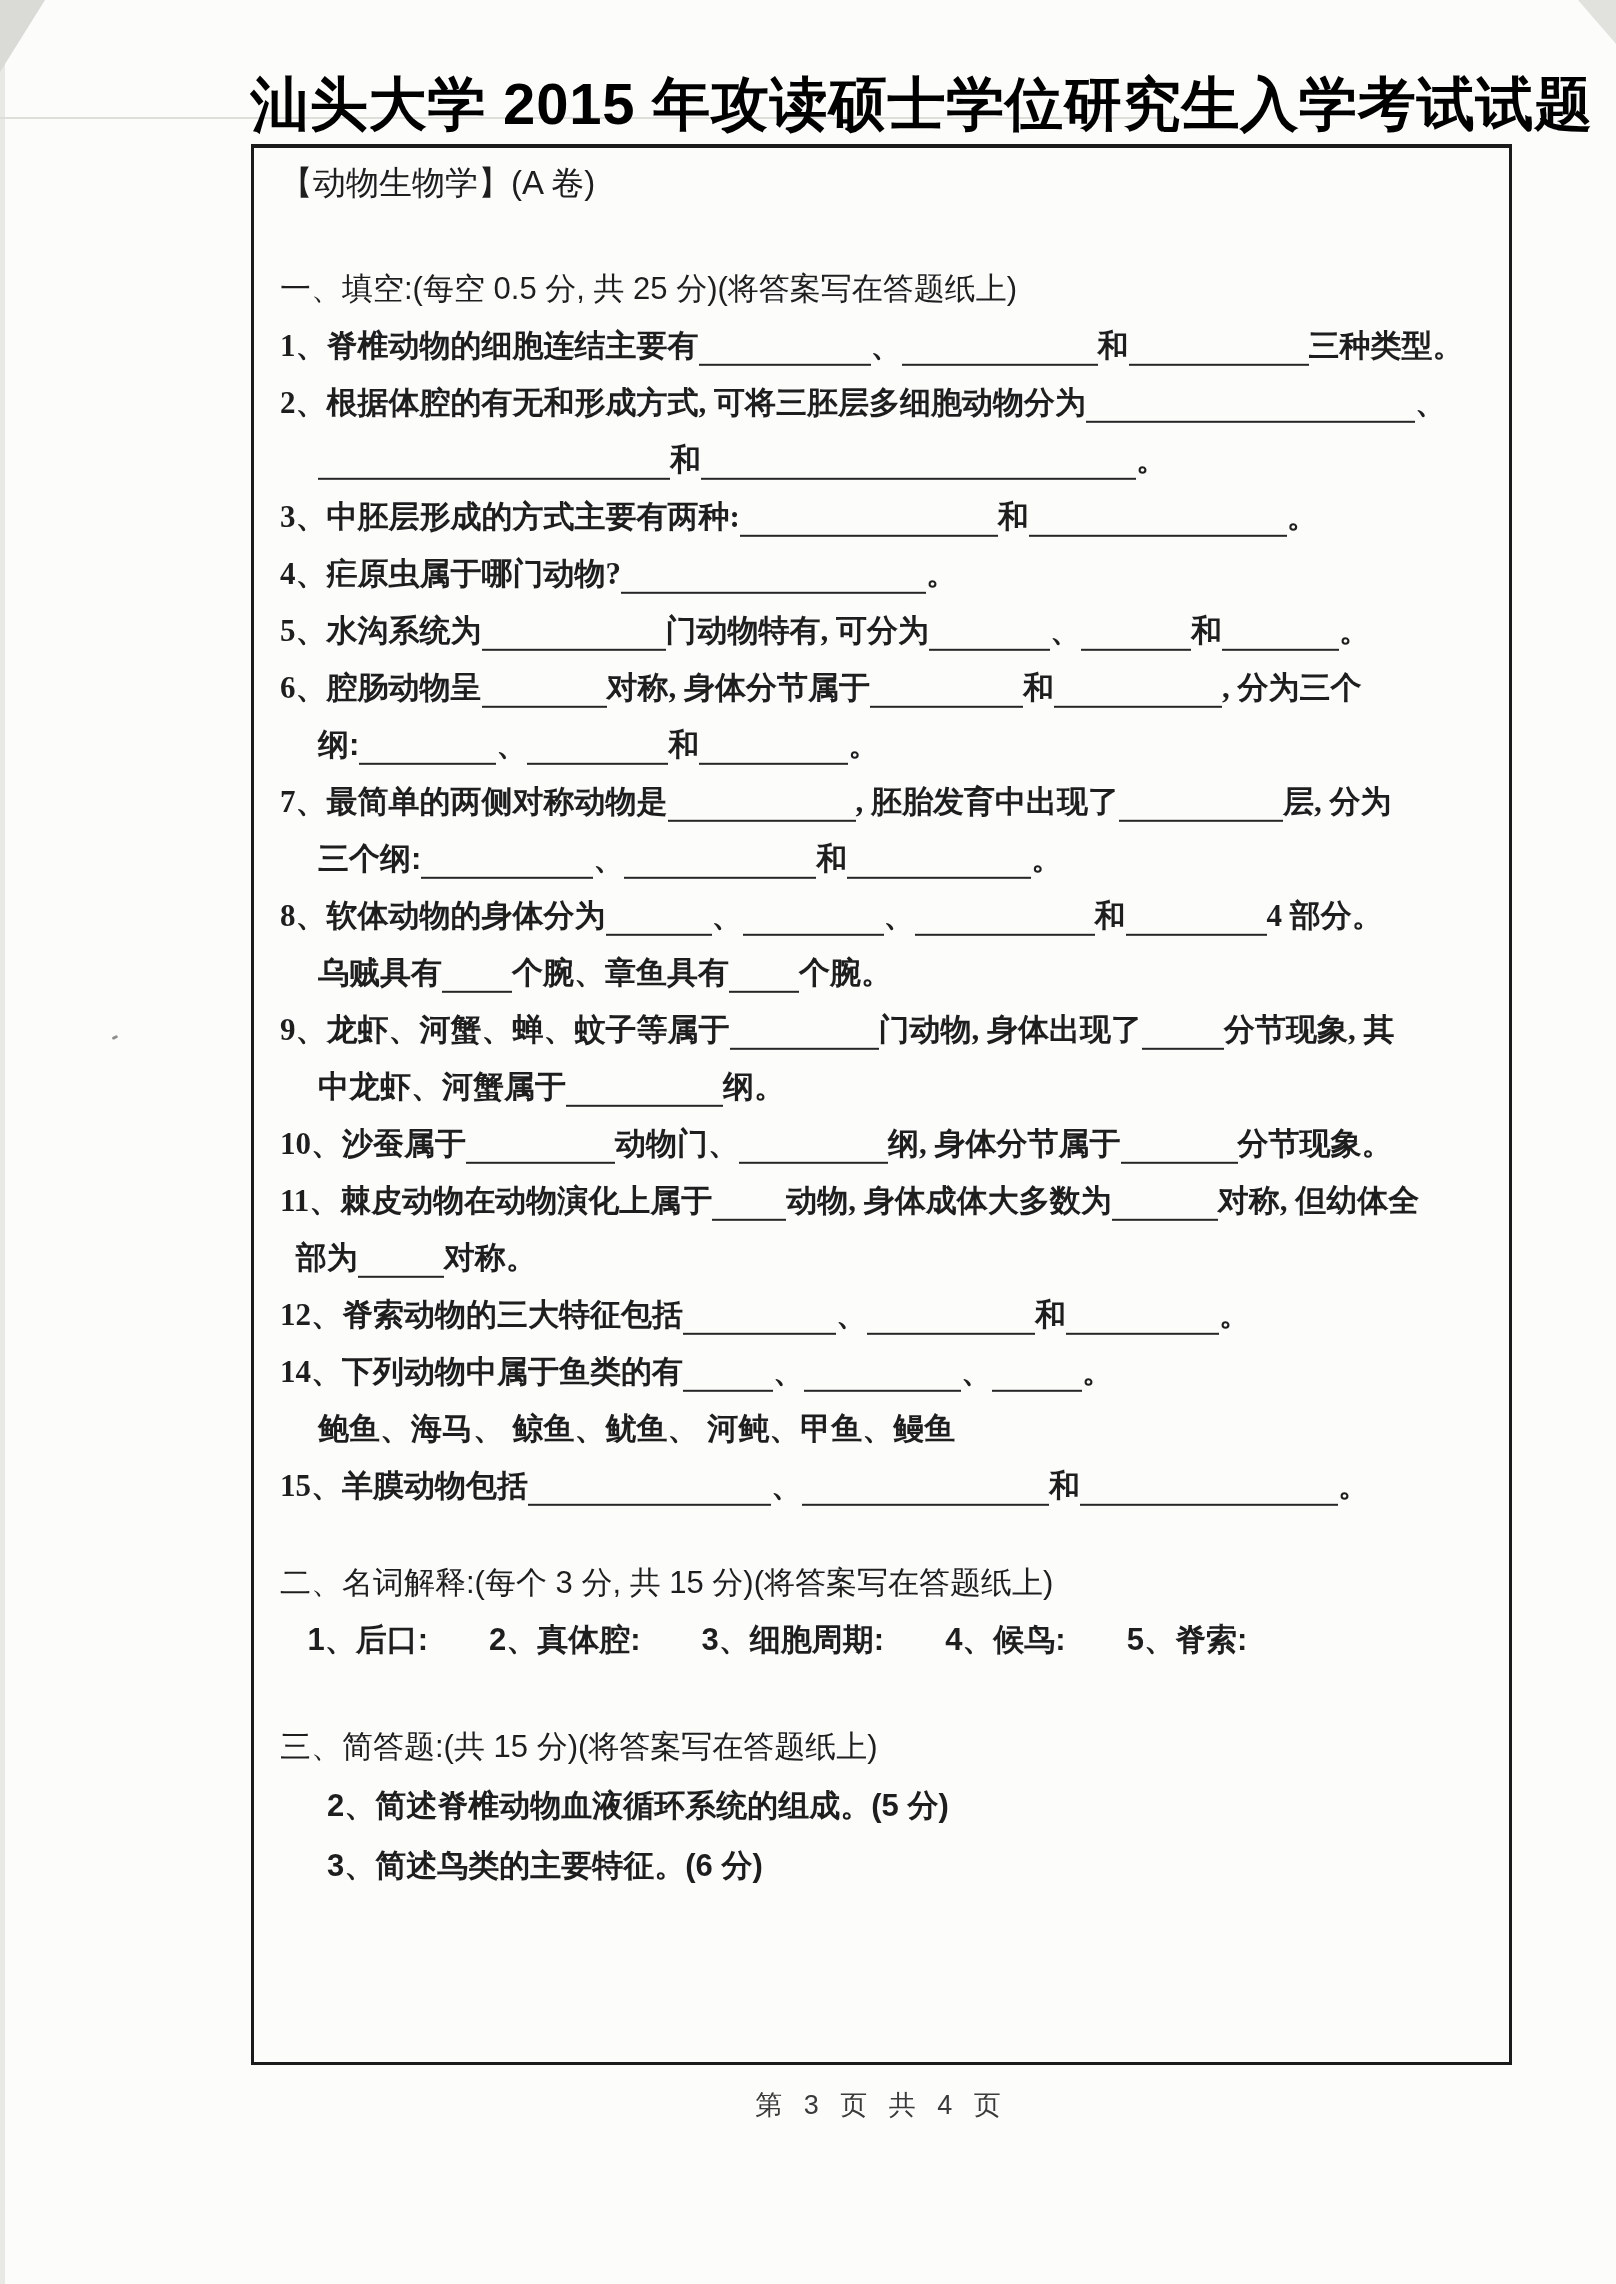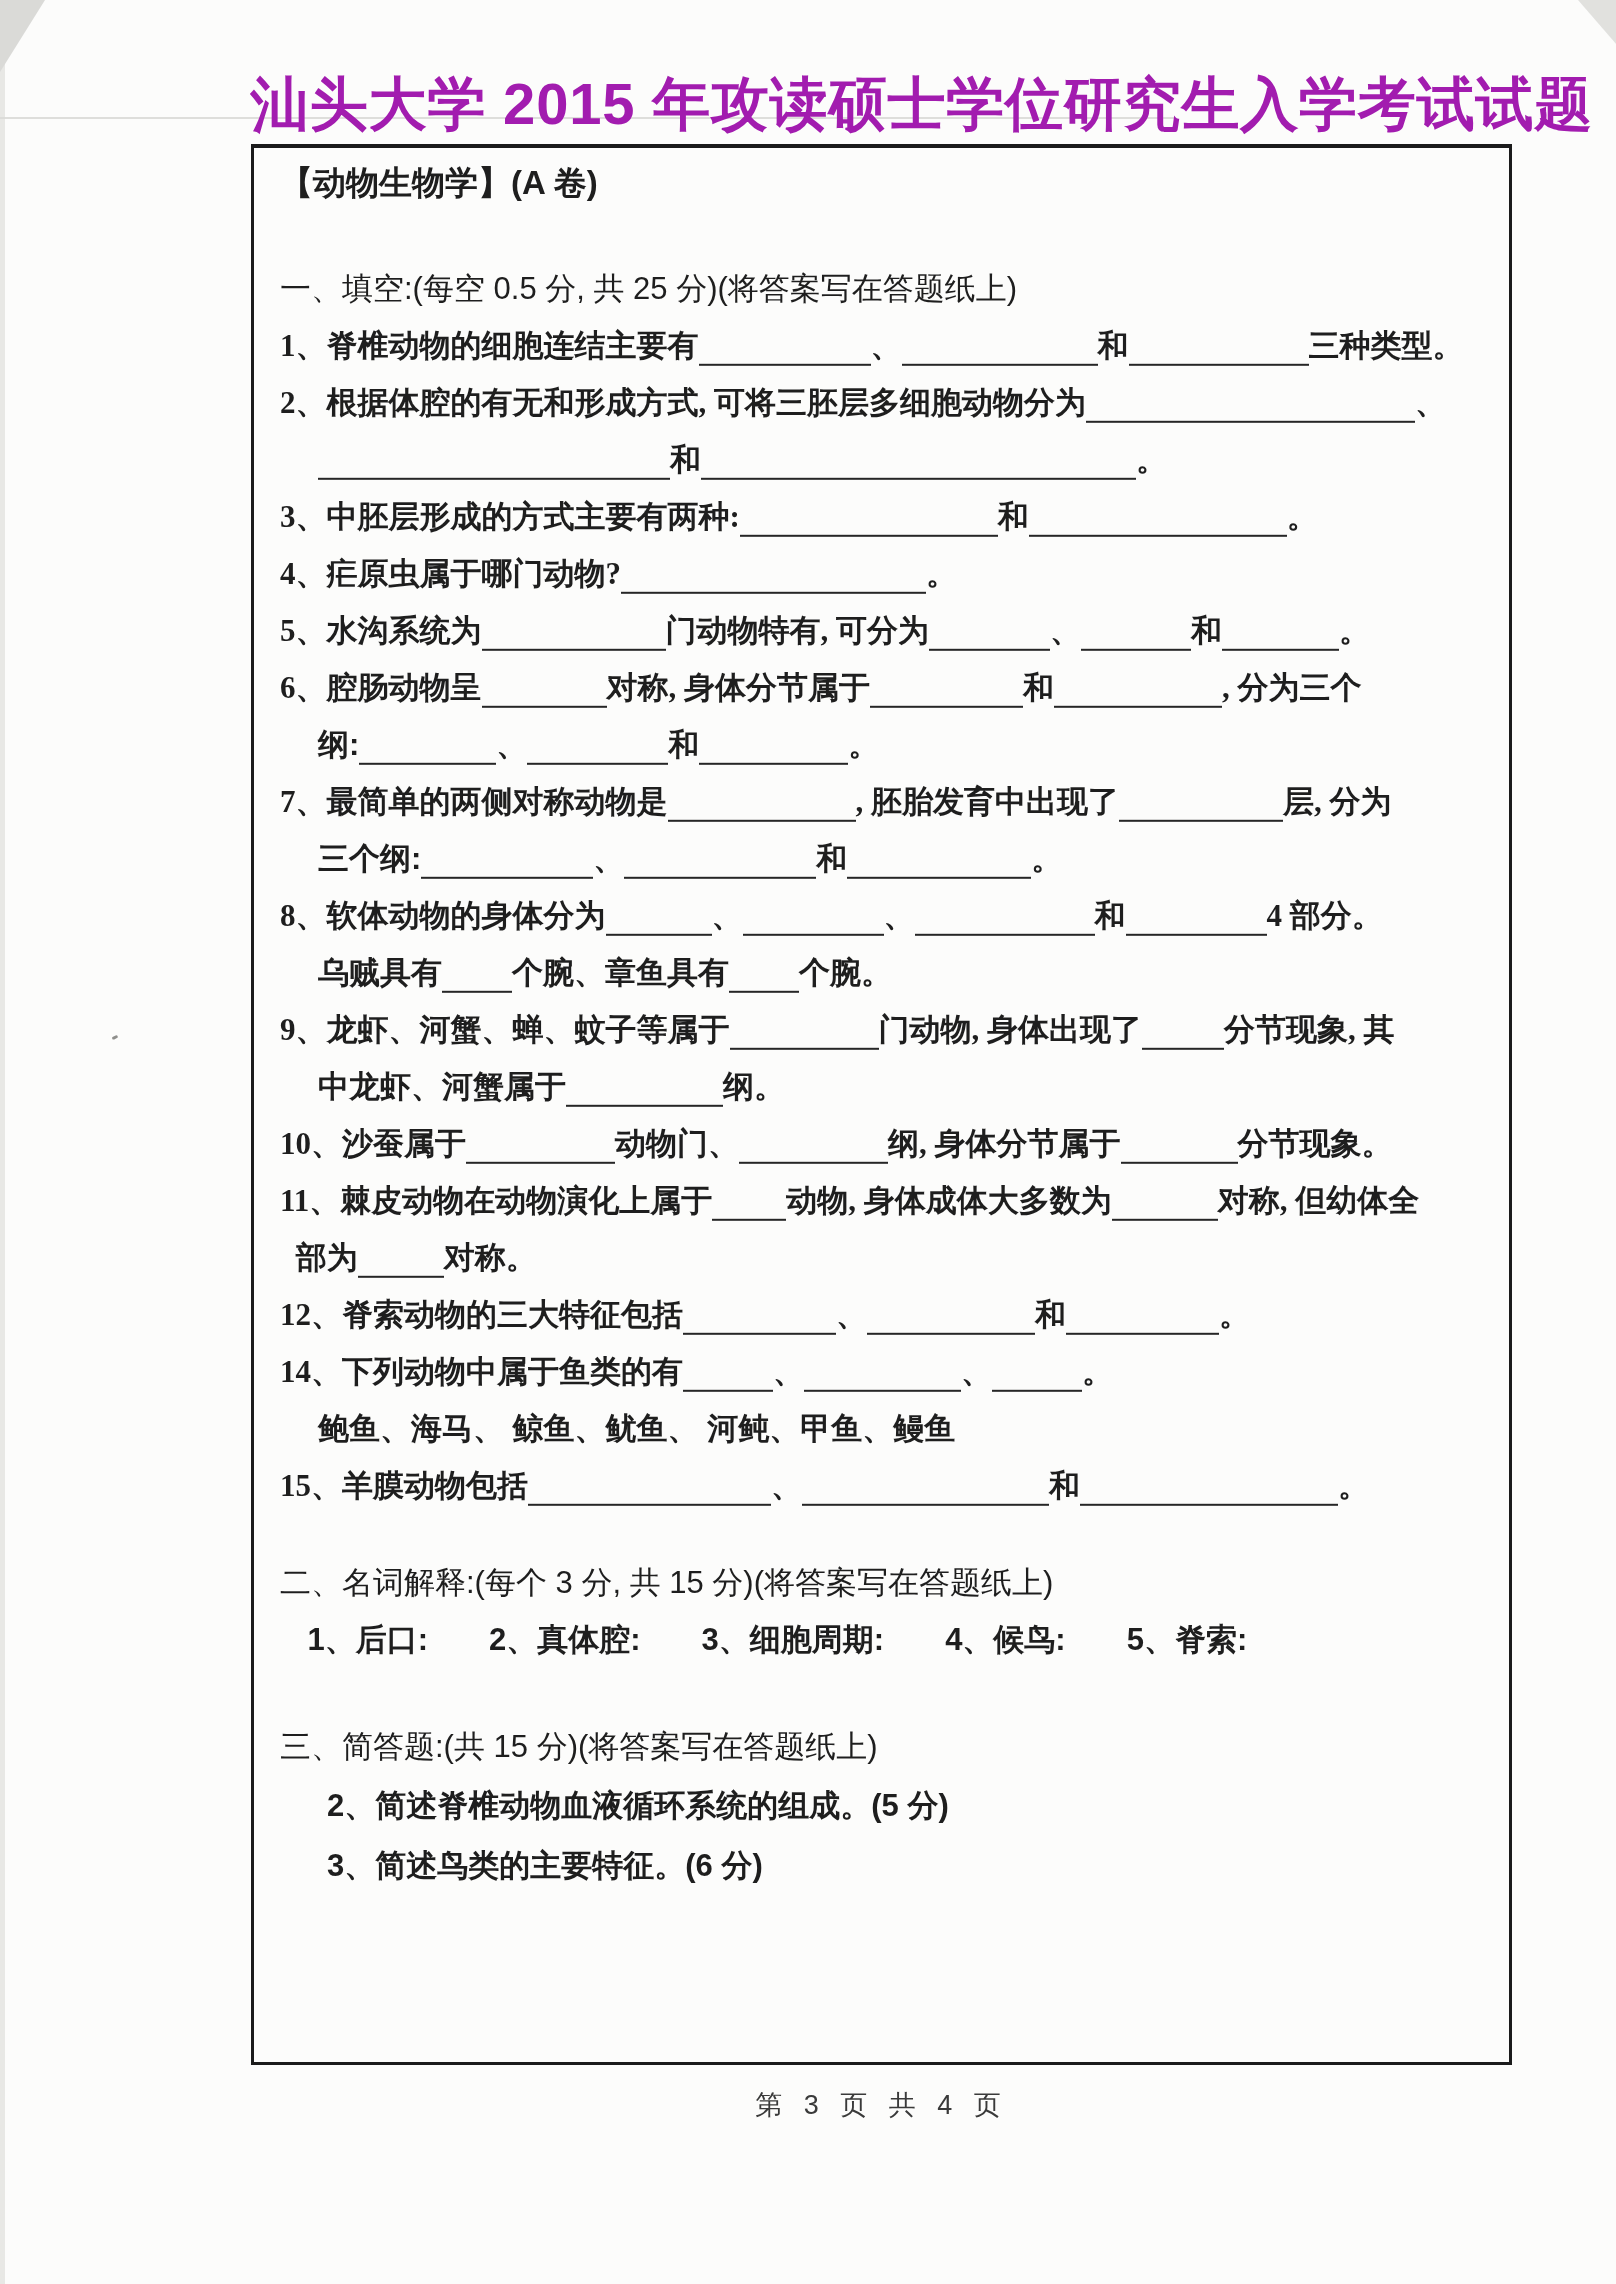--- a/index.html
+++ b/index.html
@@ -17,30 +17,30 @@
   .corner-r{position:absolute;right:0;top:0;width:39px;height:45px;
     background:#cfcfcc;clip-path:polygon(0 0,100% 0,100% 100%);opacity:.6;}
   .hairline{position:absolute;left:0;top:117px;width:1175px;height:1.6px;background:#dededb;}
   .edge-band{position:absolute;left:0;top:0;width:4.7px;height:100%;background:#dadad7;opacity:.6;}
   .speck{position:absolute;left:112px;top:1036px;width:5.5px;height:3.1px;background:#8f8f8c;
     border-radius:1.6px;transform:rotate(-25deg);}
 
   .title{
     position:absolute;left:251px;top:66px;width:1261px;
     font-size:58px;font-weight:700;letter-spacing:0.8px;
-    color:#a21caf;white-space:nowrap;
+    color:#000000;white-space:nowrap;
   }
   .frame{
     position:absolute;left:251px;top:144px;width:1261px;height:1921px;
     border:3.1px solid #1b1b1b;border-top-width:4.7px;
     box-sizing:border-box;
     padding:14px 15.7px 0 26px;
     overflow:hidden;
   }
-  .subject{height:41px;line-height:41px;font-size:33px;font-weight:700;white-space:nowrap;}
+  .subject{height:41px;line-height:41px;font-size:33px;font-weight:400;white-space:nowrap;}
   .row{height:57px;display:flex;align-items:center;white-space:nowrap;
     font-size:31px;font-weight:600;line-height:57px;}
   .row .txt{display:inline-block;}
   .blank{display:inline-block;height:23.5px;border-bottom:2.3px solid #262626;
     transform:translateY(7.8px);}
   .heading{font-weight:400;}
   .heading.s0{margin-top:57px;}
   .heading.s1{margin-top:40px;}
   .heading.s2{margin-top:50px;}
   .ind0{padding-left:0;font-family:Liberation Serif, serif;}

